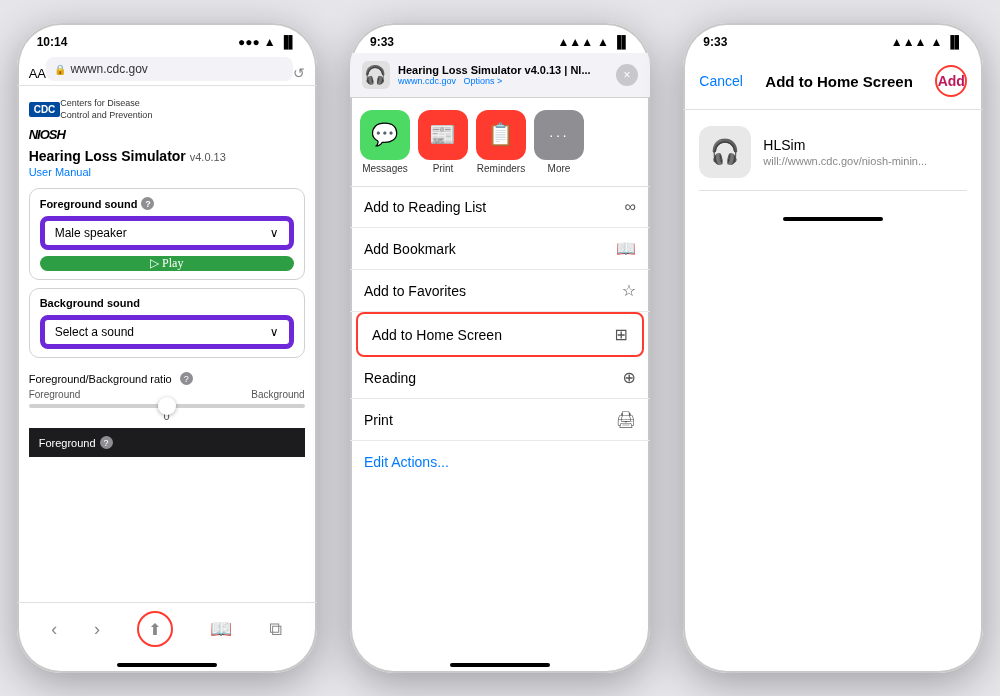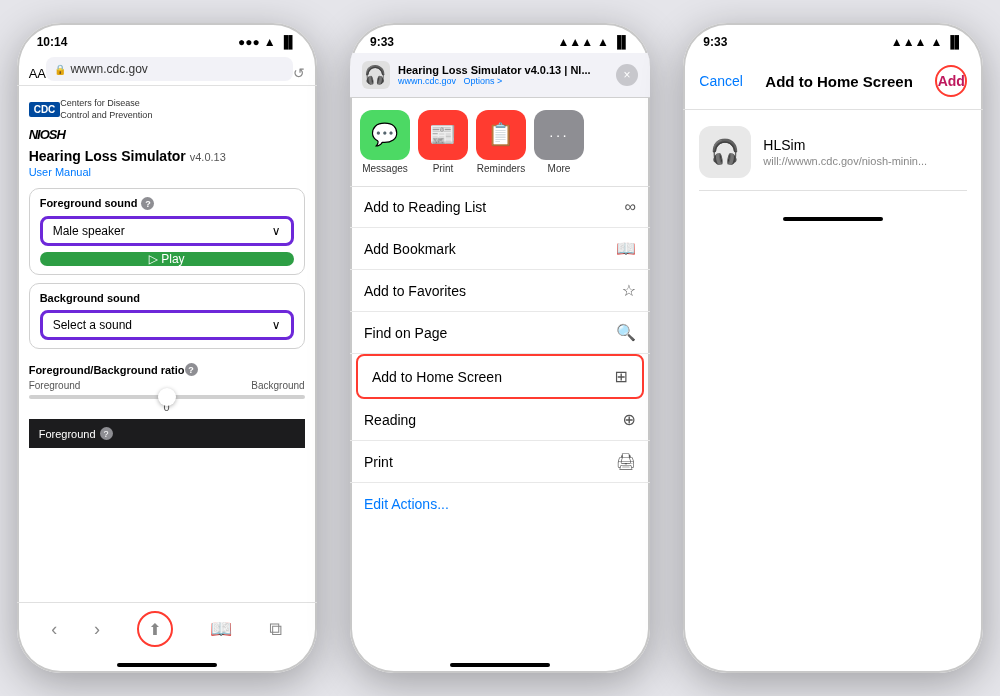--- a/index.html
+++ b/index.html
@@ -101,56 +101,57 @@
       border: 1px solid #d0d0d0;
       border-radius: 10px;
       padding: 8px 10px;
       margin-bottom: 8px;
     }
     .control-label {
       font-size: 11px;
       font-weight: 600;
       margin-bottom: 6px;
       display: flex;
-      align-items: flex-start;
+      align-items: center;
       gap: 4px;
     }
     .help-icon {
       width: 13px;
       height: 13px;
       border-radius: 50%;
       background: #8e8e93;
       color: white;
       font-size: 9px;
       display: flex;
       align-items: center;
       justify-content: center;
     }
     .dropdown {
-      border: 3px solid #6d28d9;
+      border: 5px solid #6d28d9;
       border-radius: 8px;
       padding: 5px 10px;
       display: flex;
       justify-content: space-between;
       align-items: center;
       font-size: 12px;
     }
     .play-btn {
       background: #2d9e44;
       color: white;
       border-radius: 8px;
       padding: 0;
       text-align: center;
       font-size: 12px;
       font-weight: 500;
       margin-top: 6px;
+      font-family: Liberation Serif, serif;
     }
 
     .ratio-section { padding: 6px 0; }
-    .ratio-label { font-size: 11px; font-weight: 700; margin-bottom: 4px; display: flex; align-items: center; gap: 0; }
+    .ratio-label { font-size: 11px; font-weight: 400; margin-bottom: 4px; display: flex; align-items: center; gap: 8px; }
     .ratio-bar-container { display: flex; justify-content: space-between; font-size: 10px; color: #555; }
     .slider-track {
       height: 4px;
       background: #d0d0d0;
       border-radius: 2px;
       position: relative;
       margin: 4px 0 2px;
     }
     .slider-thumb {
       width: 18px;
@@ -474,24 +475,20 @@
       <span class="action-icon">∞</span>
     </div>
     <div class="sheet-action">
       <span>Add Bookmark</span>
       <span class="action-icon">📖</span>
     </div>
     <div class="sheet-action">
       <span>Add to Favorites</span>
       <span class="action-icon">☆</span>
     </div>
-    <div class="sheet-action">
-      <span>Find on Page</span>
-      <span class="action-icon">🔍</span>
-    </div>
     <div class="sheet-action highlighted">
       <span>Add to Home Screen</span>
       <span class="action-icon">⊞</span>
     </div>
     <div class="sheet-action">
       <span>Reading</span>
       <span class="action-icon">⊕</span>
     </div>
     <div class="sheet-action">
       <span>Print</span>

